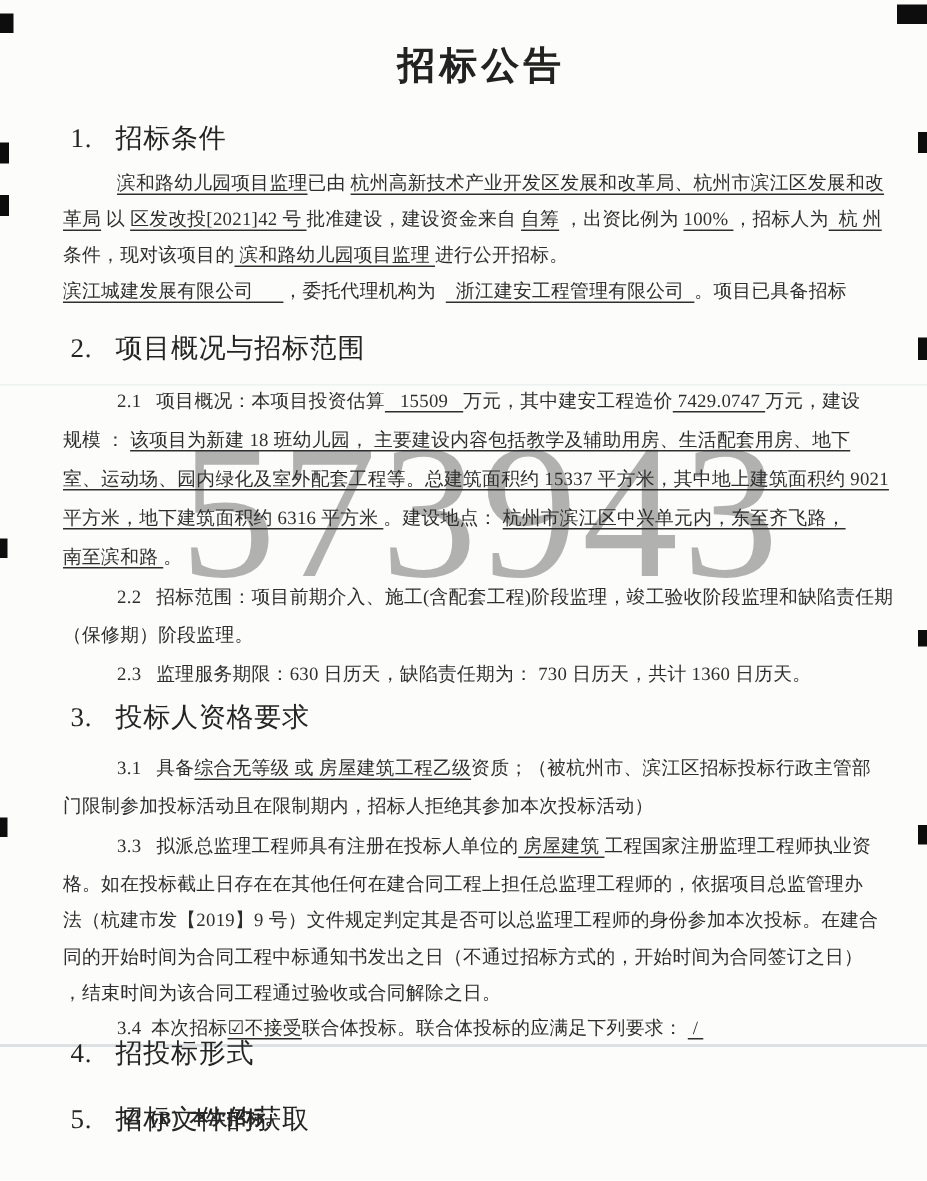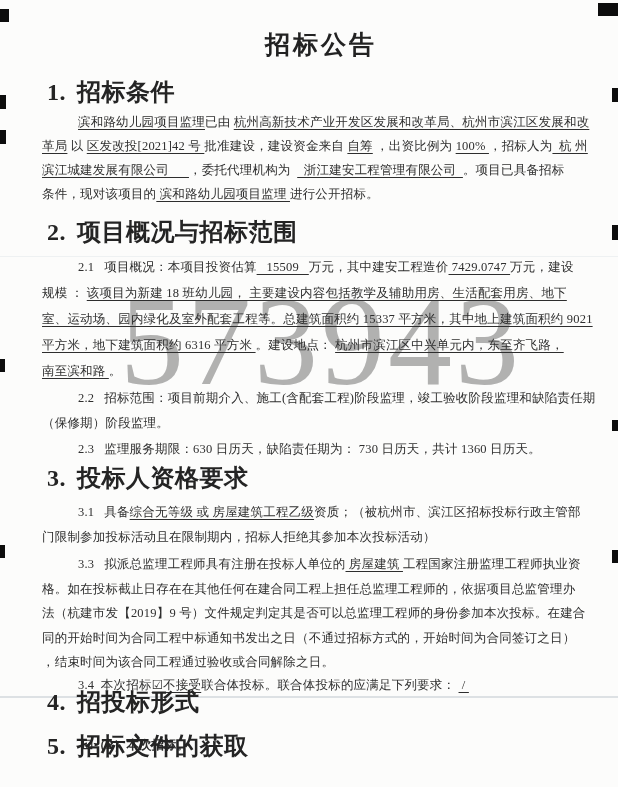--- a/index.html
+++ b/index.html
@@ -16,21 +16,21 @@
     letter-spacing:3px; color:rgba(115,115,115,0.55);
     user-select:none; pointer-events:none;
   }
   .doc-title {
     position:absolute; top:16px; left:0; width:100%; margin:12px; z-index:2;
     text-align:center; font-size:25px; line-height:34px; font-weight:bold;
     letter-spacing:3px; color:#222;
   }
   .heading {
     position:absolute; left:47px; z-index:2;
-    font-size:24px; line-height:25px; font-weight:bold; color:#242424;
+    font-size:18px; line-height:25px; font-weight:normal; color:#242424;
     letter-spacing:0.5px; white-space:pre;
   }
   .heading .hnum { display:inline-block; min-width:30px; }
   .para { position:absolute; left:42px; width:537px; z-index:2; font-size:12.5px; color:#2e2e2e; }
   .line { white-space:pre; letter-spacing:0.2px; }
   .line.indent { padding-left:36px; }
   .u { text-decoration:underline; text-underline-offset:3px; text-decoration-thickness:1px; }
   .cbline {
     position:absolute; left:82px; top:737px; z-index:2;
     font-size:12.5px; font-weight:bold; color:#2a2a2a; white-space:pre;
@@ -49,22 +49,22 @@
 
   <div class="watermark">573943</div>
 
   <h1 class="doc-title">招标公告</h1>
 
   <div class="heading" style="top:80px"><span class="hnum">1.</span><span class="hlabel">招标条件</span></div>
 
   <div class="para" style="top:110px; line-height:24px">
       <div class="line indent"><span class="u">滨和路幼儿园项目监理</span><span>已由 </span><span class="u">杭州高新技术产业开发区发展和改革局、杭州市滨江区发展和改</span></div>
       <div class="line"><span class="u">革局</span><span> 以 </span><span class="u">区发改投[2021]42 号 </span><span>批准建设，建设资金来自 </span><span class="u">自筹</span><span> ，出资比例为 </span><span class="u">100% </span><span>，招标人为</span><span class="u">  杭 州</span></div>
+      <div class="line"><span>条件，现对该项目的</span><span class="u"> 滨和路幼儿园项目监理 </span><span>进行公开招标。</span></div>
       <div class="line"><span class="u">滨江城建发展有限公司      </span><span>，委托代理机构为  </span><span class="u">  浙江建安工程管理有限公司  </span><span>。项目已具备招标</span></div>
-      <div class="line"><span>条件，现对该项目的</span><span class="u"> 滨和路幼儿园项目监理 </span><span>进行公开招标。</span></div>
     </div>
 
   <div class="heading" style="top:220px"><span class="hnum">2.</span><span class="hlabel">项目概况与招标范围</span></div>
 
   <div class="para" style="top:254px; line-height:26px">
       <div class="line indent"><span>2.1   项目概况：本项目投资估算</span><span class="u">   15509   </span><span>万元，其中建安工程造价</span><span class="u"> 7429.0747 </span><span>万元，建设</span></div>
       <div class="line"><span>规模 ： </span><span class="u">该项目为新建 18 班幼儿园， 主要建设内容包括教学及辅助用房、生活配套用房、地下</span></div>
       <div class="line"><span class="u">室、运动场、园内绿化及室外配套工程等。总建筑面积约 15337 平方米，其中地上建筑面积约 9021</span></div>
       <div class="line"><span class="u">平方米，地下建筑面积约 6316 平方米 </span><span>。建设地点： </span><span class="u">杭州市滨江区中兴单元内，东至齐飞路，</span></div>
       <div class="line"><span class="u">南至滨和路 </span><span>。</span></div>

